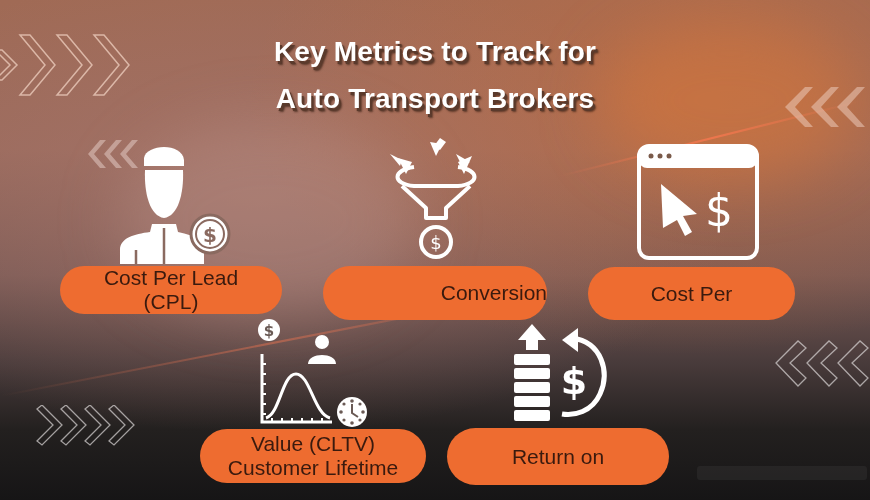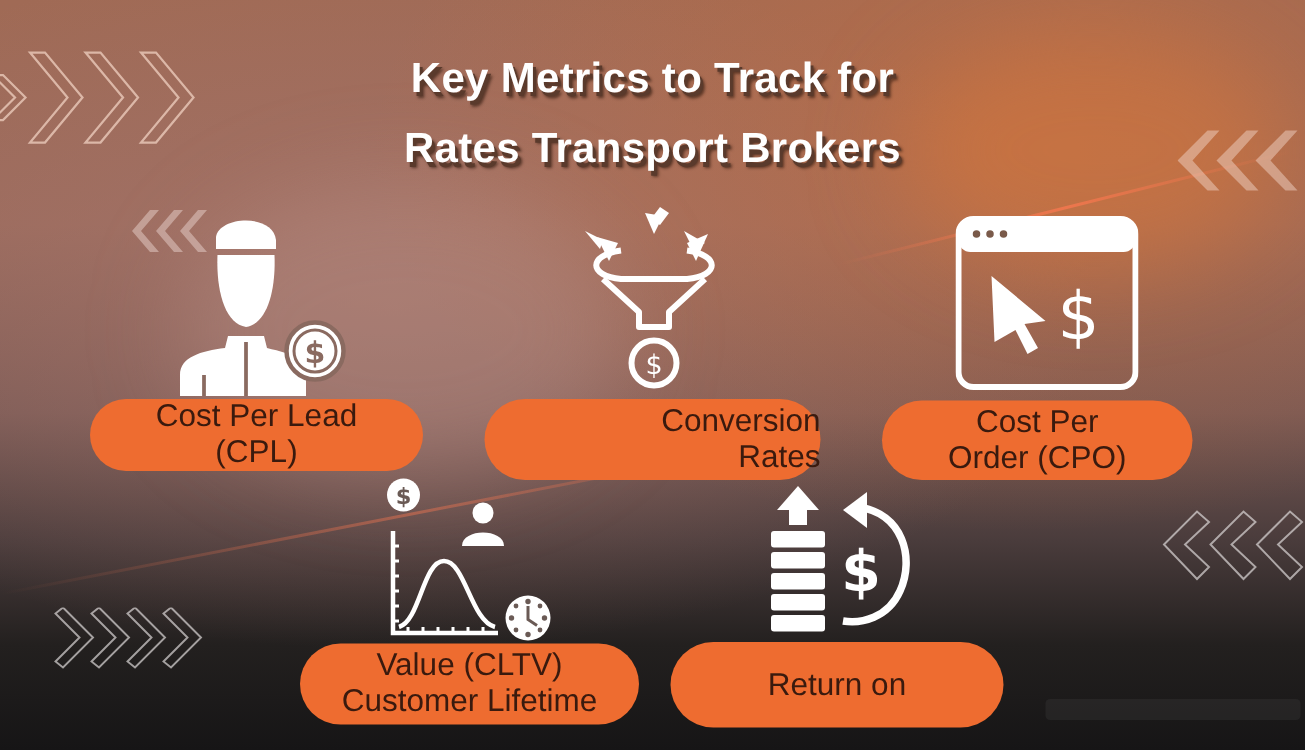--- a/index.html
+++ b/index.html
@@ -60,21 +60,21 @@
   <g fill="none" stroke="rgba(220,215,215,0.7)" stroke-width="1.3">
     <path d="M3 4 L8 0 L28 20 L8 40 L3 36 L19 20 Z"></path>
     <path d="M27 4 L32 0 L52 20 L32 40 L27 36 L43 20 Z"></path>
     <path d="M51 4 L56 0 L76 20 L56 40 L51 36 L67 20 Z"></path>
     <path d="M75 4 L80 0 L100 20 L80 40 L75 36 L91 20 Z"></path>
   </g>
 </svg>
 
 <div class="title">
   <div>Key Metrics to Track for</div>
-  <div>Rates Transport Brokers</div>
+  <div>Auto Transport Brokers</div>
 </div>
 
 <svg class="icon" style="left:112px;top:138px" width="120" height="130" viewBox="0 0 120 130">
   <g fill="#fff">
     <path d="M32 20 C34 6 70 4 72 22 L72 28 L32 28 Z"></path>
     <path d="M33 32 L71 32 C72 56 66 78 52 80 C38 78 32 56 33 32 Z"></path>
     <path d="M40 86 L64 86 L66 94 C74 96 84 98 92 104 L92 126 L8 126 L8 112 C8 100 22 96 38 94 Z"></path>
   </g>
   <path d="M52 90 L52 126 M24 112 L24 126" stroke="#8a6a60" stroke-width="2.5" fill="none"></path>
   <circle cx="98" cy="96" r="19" fill="#fff" stroke="#8a6a60" stroke-width="3"></circle>
@@ -149,25 +149,23 @@
   <path d="M52 18 L68 6 L68 30 Z" fill="#fff"></path>
   <text x="64" y="72" text-anchor="middle" font-family="DejaVu Sans, sans-serif" font-size="38" font-weight="bold" fill="#fff">$</text>
 </svg>
 
 <div class="pill" style="left:60px;top:266px;width:222px;height:48px;justify-content:space-between;">
   <span>Cost Per Lead</span>
   <span>(CPL)</span>
 </div>
 <div class="pill" style="left:323px;top:266px;width:224px;height:54px;align-items:flex-end;">
   <span>Conversion</span>
-  <span>Rates</span>
 </div>
 <div class="pill" style="left:588px;top:267px;width:207px;height:53px;">
   <span>Cost Per</span>
-  <span>Order (CPO)</span>
 </div>
 <div class="pill" style="left:200px;top:429px;width:226px;height:54px;">
   <span>Value (CLTV)</span>
   <span>Customer Lifetime</span>
 </div>
 <div class="pill" style="left:447px;top:428px;width:222px;height:57px;">
   <span>Return on</span>
 </div>
 
 <div class="wm"></div>

